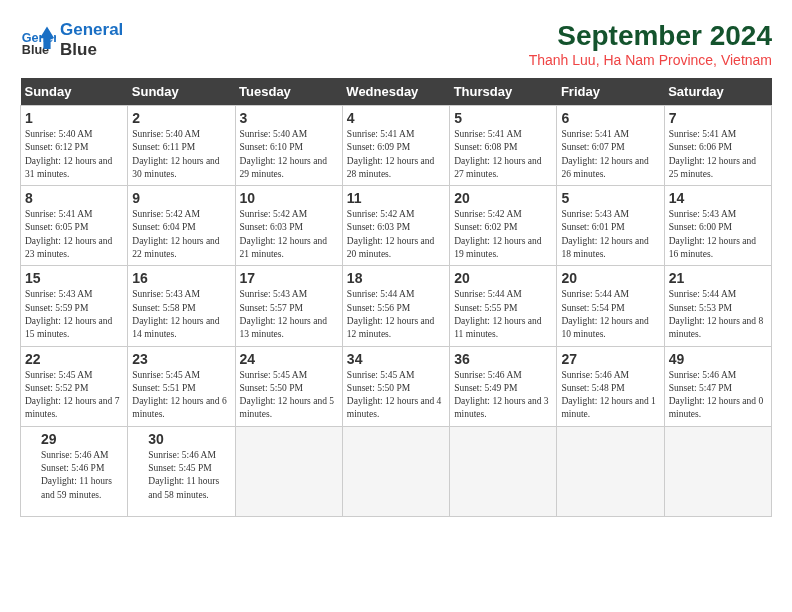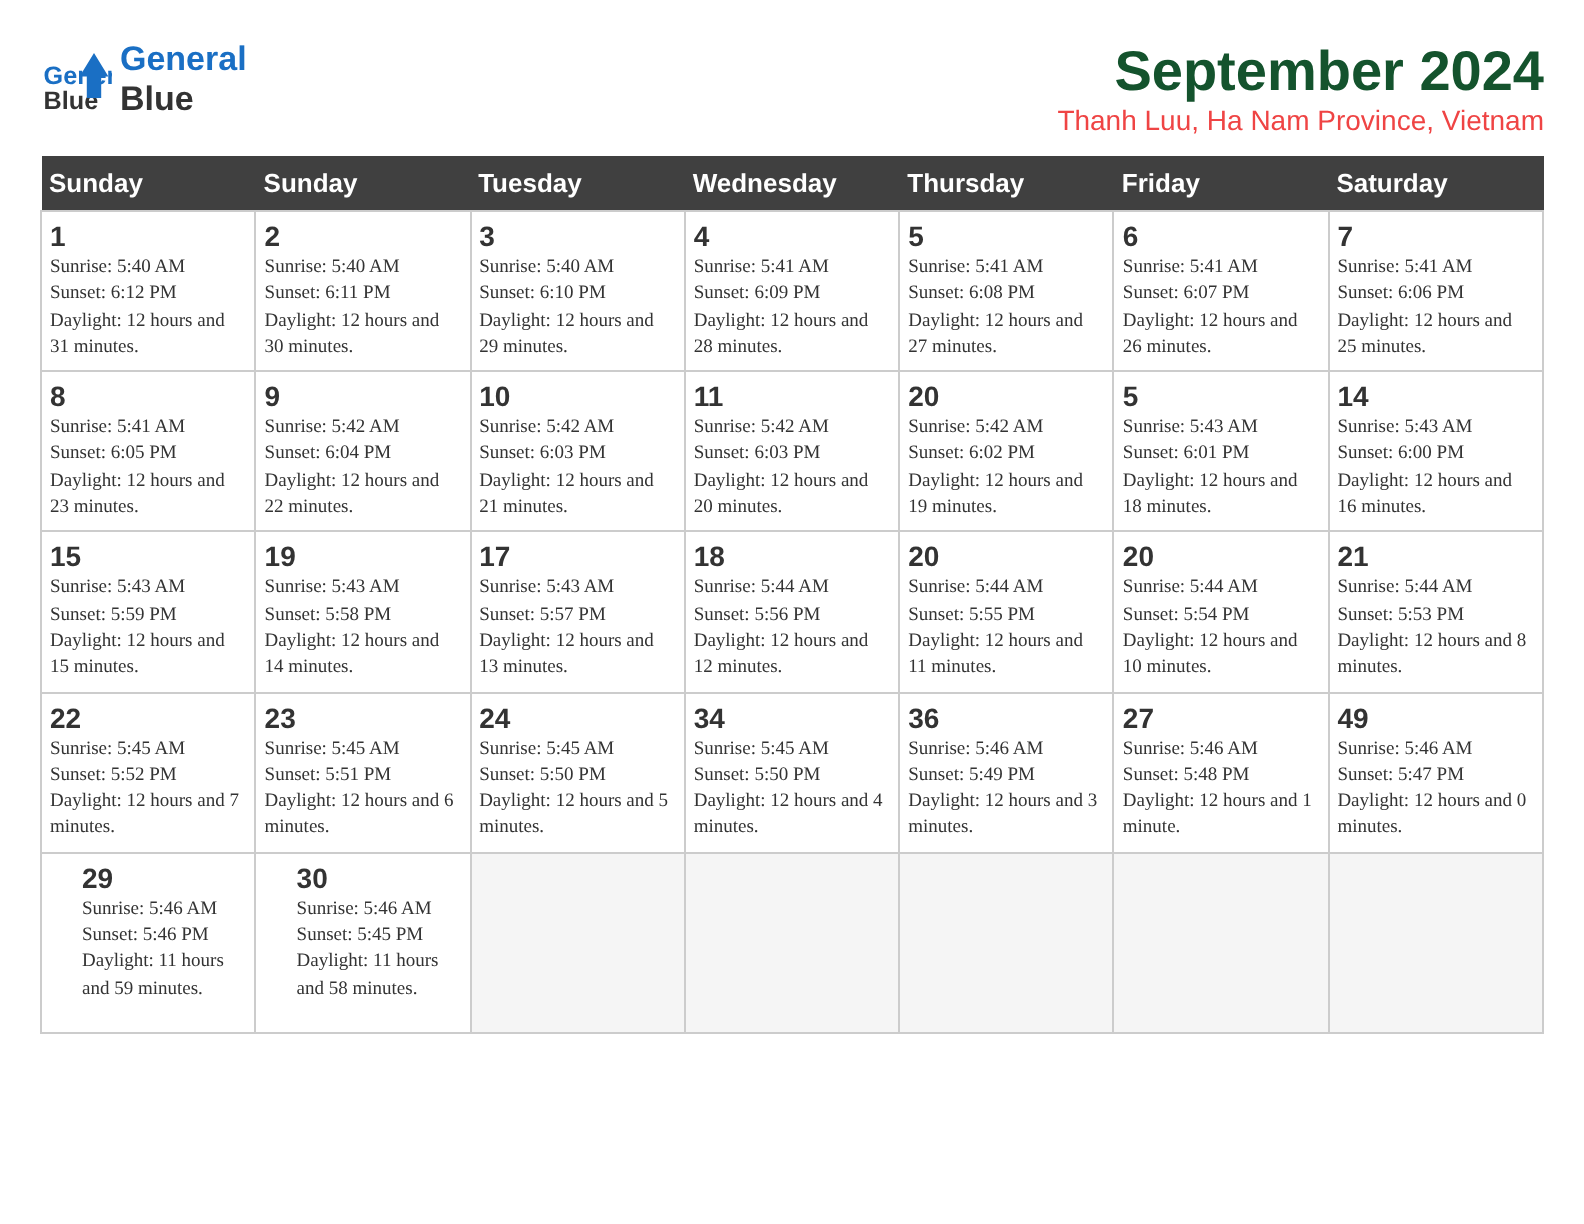--- a/index.html
+++ b/index.html
@@ -174,21 +174,21 @@
         <span class="day-num">14</span>
         <span class="day-detail">Sunrise: 5:43 AM<br>Sunset: 6:00 PM<br>Daylight: 12 hours and 16 minutes.</span>
       </td>
       </tr>
       <tr>
         <td>
         <span class="day-num">15</span>
         <span class="day-detail">Sunrise: 5:43 AM<br>Sunset: 5:59 PM<br>Daylight: 12 hours and 15 minutes.</span>
       </td>
         <td>
-        <span class="day-num">19</span>
+        <span class="day-num">16</span>
         <span class="day-detail">Sunrise: 5:43 AM<br>Sunset: 5:58 PM<br>Daylight: 12 hours and 14 minutes.</span>
       </td>
         <td>
         <span class="day-num">17</span>
         <span class="day-detail">Sunrise: 5:43 AM<br>Sunset: 5:57 PM<br>Daylight: 12 hours and 13 minutes.</span>
       </td>
         <td>
         <span class="day-num">18</span>
         <span class="day-detail">Sunrise: 5:44 AM<br>Sunset: 5:56 PM<br>Daylight: 12 hours and 12 minutes.</span>
       </td>

